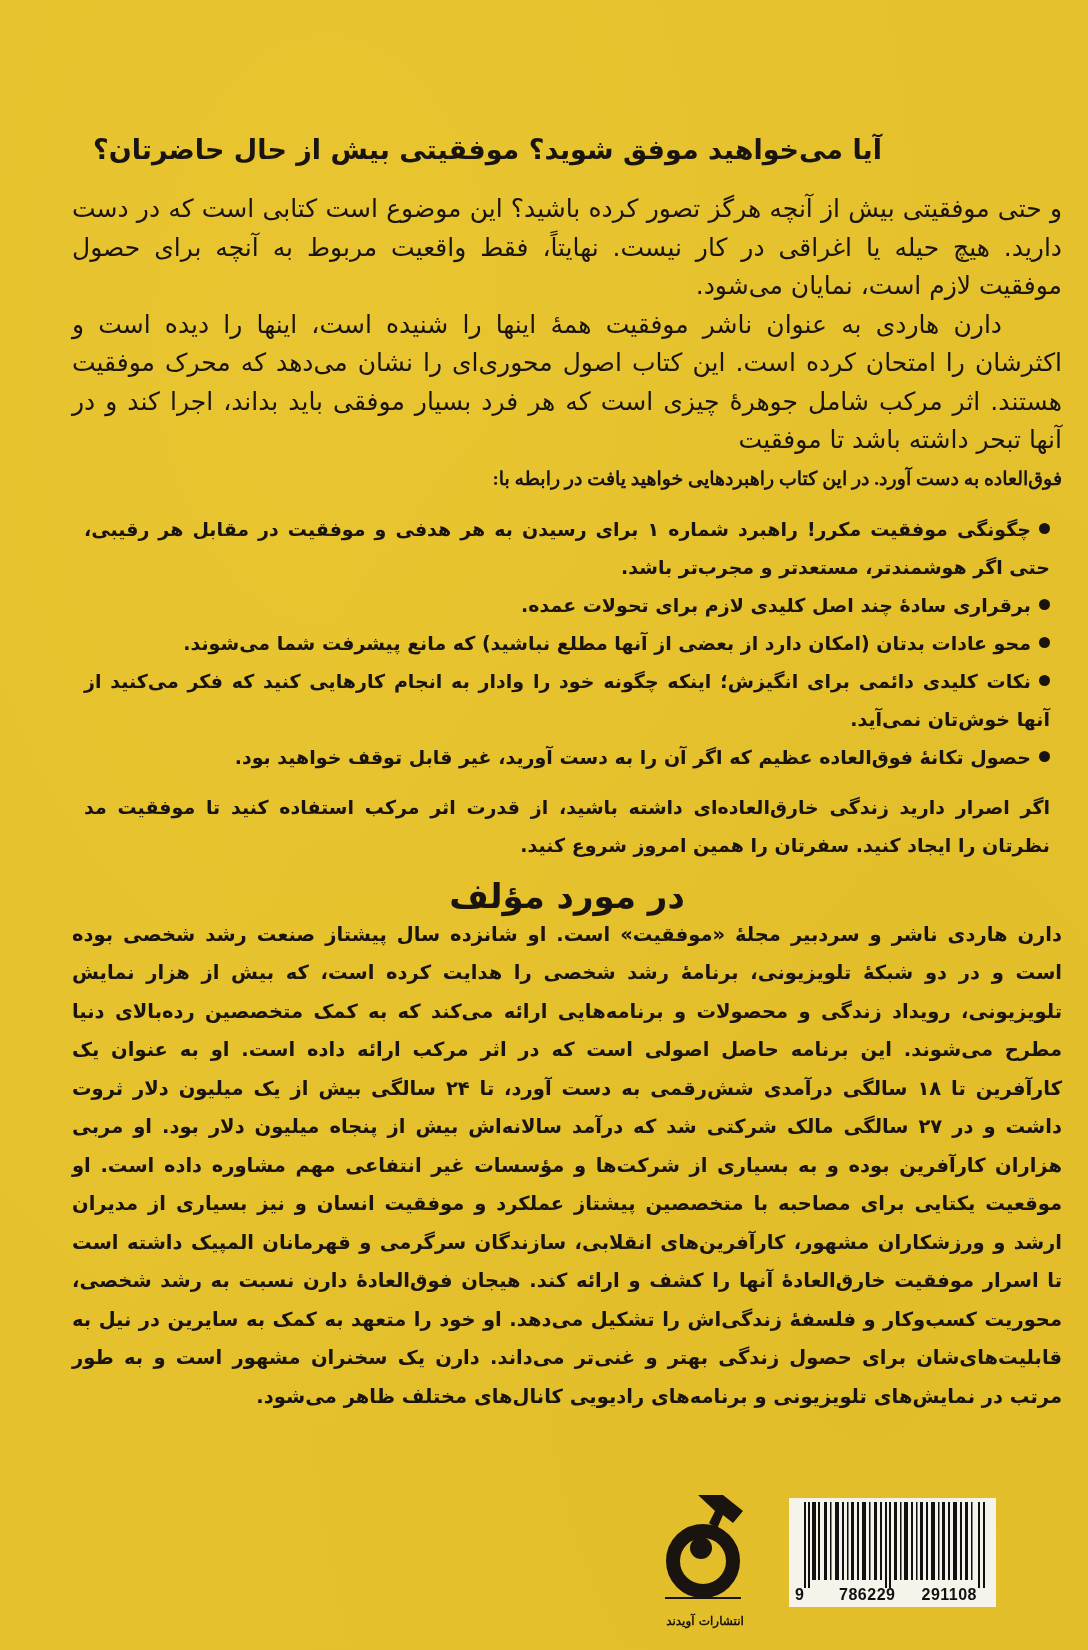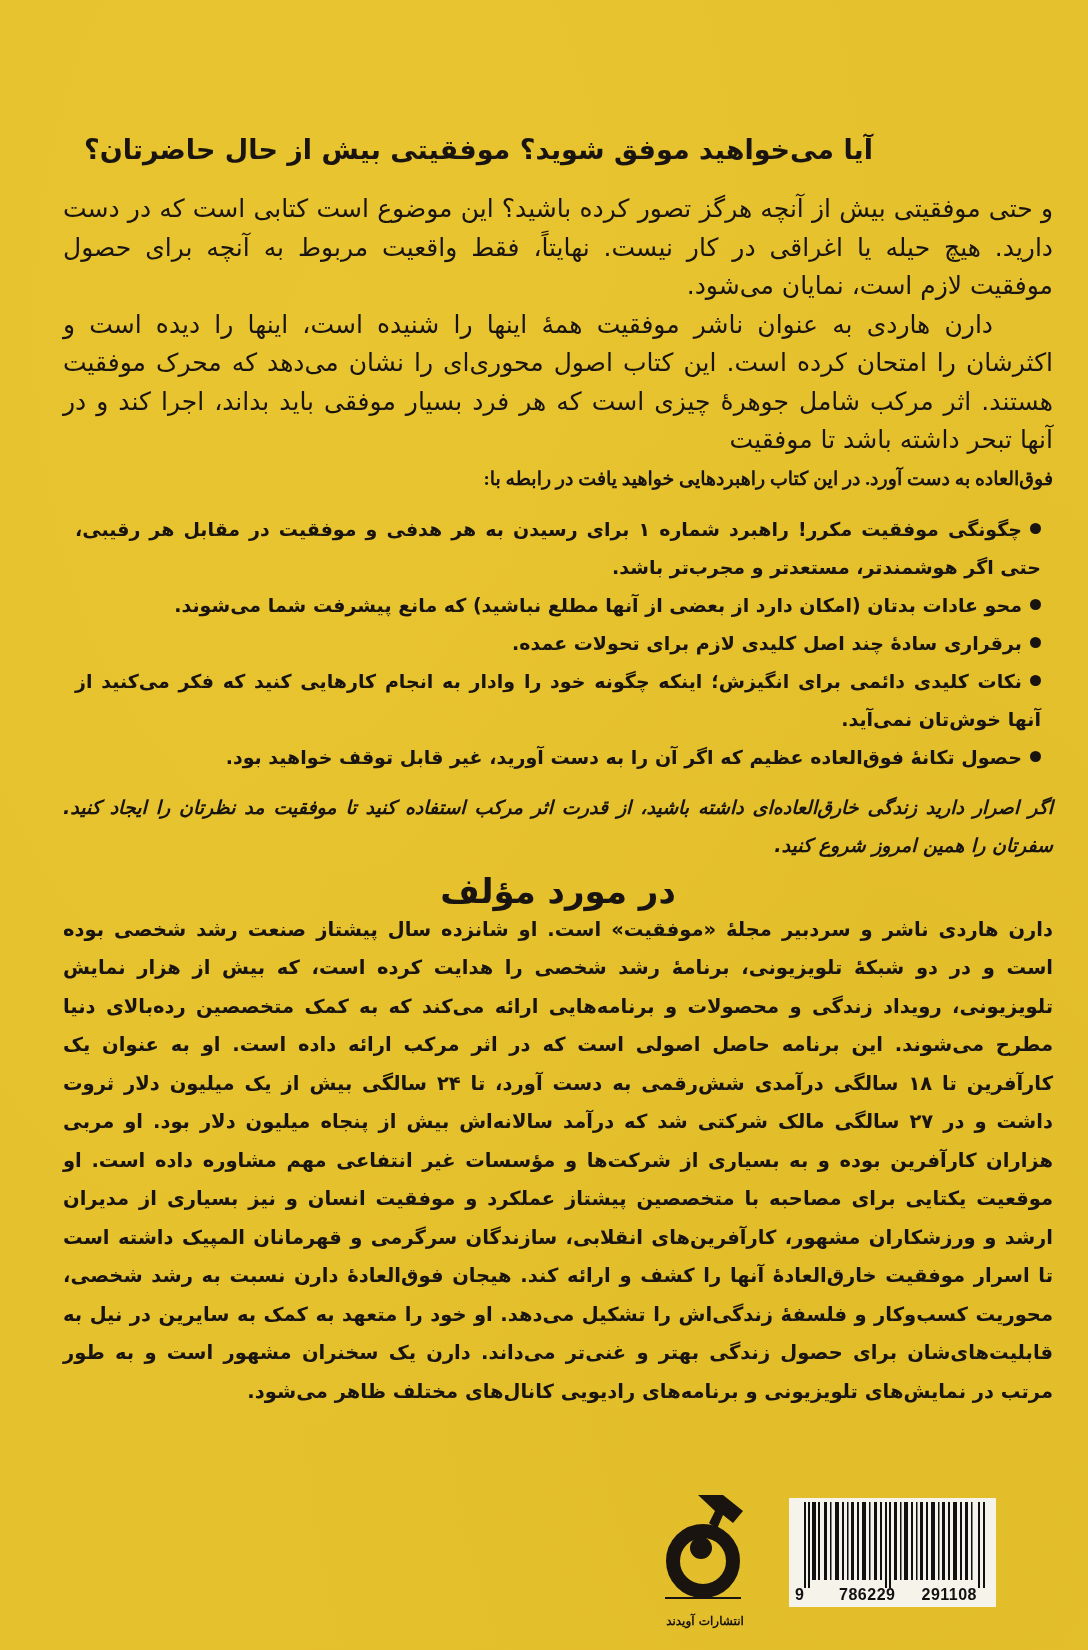--- a/index.html
+++ b/index.html
@@ -12,21 +12,21 @@
       background: #E5C12D;
       background-image: radial-gradient(ellipse at 30% 20%, rgba(240,205,55,0.35), rgba(0,0,0,0) 60%),
                         radial-gradient(ellipse at 80% 80%, rgba(220,180,35,0.30), rgba(0,0,0,0) 60%);
       position: relative;
       overflow: hidden;
       font-family: "DejaVu Sans", sans-serif;
       color: #1a1410;
     }
     .cover {
       position: absolute;
-      left: 63px;
+      left: 72px;
       top: 130px;
       width: 990px;
       direction: rtl;
       text-align: justify;
     }
     .headline {
       font-family: "DejaVu Sans", sans-serif;
       font-weight: bold;
       font-size: 27px;
       line-height: 40px;
@@ -156,27 +156,27 @@
   <h1 class="headline">آیا می‌خواهید موفق شوید؟ موفقیتی بیش از حال حاضرتان؟</h1>
 
   <p class="para">و حتی موفقیتی بیش از آنچه هرگز تصور کرده باشید؟ این موضوع است کتابی است که در دست دارید. هیچ حیله یا اغراقی در کار نیست. نهایتاً، فقط واقعیت مربوط به آنچه برای حصول موفقیت لازم است، نمایان می‌شود.</p>
 
   <p class="para indent">دارن هاردی به عنوان ناشر موفقیت همهٔ اینها را شنیده است، اینها را دیده است و اکثرشان را امتحان کرده است. این کتاب اصول محوری‌ای را نشان می‌دهد که محرک موفقیت هستند. اثر مرکب شامل جوهرهٔ چیزی است که هر فرد بسیار موفقی باید بداند، اجرا کند و در آنها تبحر داشته باشد تا موفقیت</p>
 
   <p class="bold-body" style="margin:0;font-family:Liberation Serif, serif;">فوق‌العاده به دست آورد. در این کتاب راهبردهایی خواهید یافت در رابطه با:</p>
 
   <ul class="bullets">
     <li><span class="bullet-dot"></span><span>چگونگی موفقیت مکرر! راهبرد شماره ۱ برای رسیدن به هر هدفی و موفقیت در مقابل هر رقیبی، حتی اگر هوشمندتر، مستعدتر و مجرب‌تر باشد.</span></li>
+    <li><span class="bullet-dot"></span><span>برقراری سادهٔ چند اصل کلیدی لازم برای تحولات عمده.</span></li>
     <li><span class="bullet-dot"></span><span>محو عادات بدتان (امکان دارد از بعضی از آنها مطلع نباشید) که مانع پیشرفت شما می‌شوند.</span></li>
-    <li><span class="bullet-dot"></span><span>برقراری سادهٔ چند اصل کلیدی لازم برای تحولات عمده.</span></li>
     <li><span class="bullet-dot"></span><span>نکات کلیدی دائمی برای انگیزش؛ اینکه چگونه خود را وادار به انجام کارهایی کنید که فکر می‌کنید از آنها خوش‌تان نمی‌آید.</span></li>
     <li><span class="bullet-dot"></span><span>حصول تکانهٔ فوق‌العاده عظیم که اگر آن را به دست آورید، غیر قابل توقف خواهید بود.</span></li>
   </ul>
 
-  <p class="bold-body" style="margin:0; text-align:justify; text-align-last:right;font-style:italic;">اگر اصرار دارید زندگی خارق‌العاده‌ای داشته باشید، از قدرت اثر مرکب استفاده کنید تا موفقیت مد نظرتان را ایجاد کنید. سفرتان را همین امروز شروع کنید.</p>
+  <p class="bold-body" style="margin:12px; text-align:justify; text-align-last:right;">اگر اصرار دارید زندگی خارق‌العاده‌ای داشته باشید، از قدرت اثر مرکب استفاده کنید تا موفقیت مد نظرتان را ایجاد کنید. سفرتان را همین امروز شروع کنید.</p>
 
   <h2 class="section-title">در مورد مؤلف</h2>
 
   <p class="author-body" style="margin:0; text-align:justify; text-align-last:right;">دارن هاردی ناشر و سردبیر مجلهٔ «موفقیت» است. او شانزده سال پیشتاز صنعت رشد شخصی بوده است و در دو شبکهٔ تلویزیونی، برنامهٔ رشد شخصی را هدایت کرده است، که بیش از هزار نمایش تلویزیونی، رویداد زندگی و محصولات و برنامه‌هایی ارائه می‌کند که به کمک متخصصین رده‌بالای دنیا مطرح می‌شوند. این برنامه حاصل اصولی است که در اثر مرکب ارائه داده است. او به عنوان یک کارآفرین تا ۱۸ سالگی درآمدی شش‌رقمی به دست آورد، تا ۲۴ سالگی بیش از یک میلیون دلار ثروت داشت و در ۲۷ سالگی مالک شرکتی شد که درآمد سالانه‌اش بیش از پنجاه میلیون دلار بود. او مربی هزاران کارآفرین بوده و به بسیاری از شرکت‌ها و مؤسسات غیر انتفاعی مهم مشاوره داده است. او موقعیت یکتایی برای مصاحبه با متخصصین پیشتاز عملکرد و موفقیت انسان و نیز بسیاری از مدیران ارشد و ورزشکاران مشهور، کارآفرین‌های انقلابی، سازندگان سرگرمی و قهرمانان المپیک داشته است تا اسرار موفقیت خارق‌العادهٔ آنها را کشف و ارائه کند. هیجان فوق‌العادهٔ دارن نسبت به رشد شخصی، محوریت کسب‌وکار و فلسفهٔ زندگی‌اش را تشکیل می‌دهد. او خود را متعهد به کمک به سایرین در نیل به قابلیت‌های‌شان برای حصول زندگی بهتر و غنی‌تر می‌داند. دارن یک سخنران مشهور است و به طور مرتب در نمایش‌های تلویزیونی و برنامه‌های رادیویی کانال‌های مختلف ظاهر می‌شود.</p>
 </main>
 
 <footer class="footer">
   <div class="logo">
     <svg width="80" height="115" viewBox="0 0 80 115">
 

